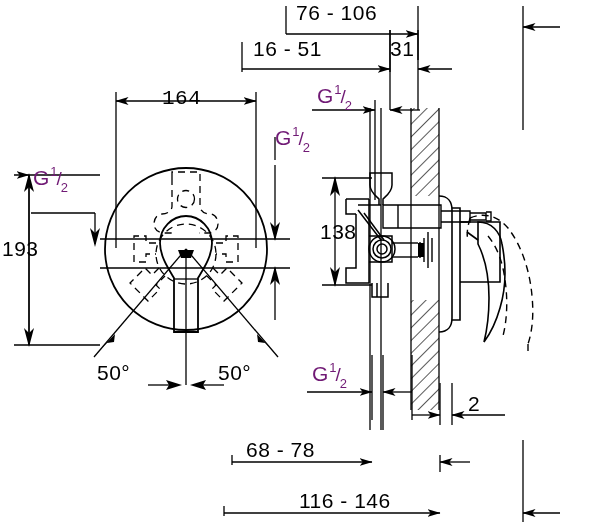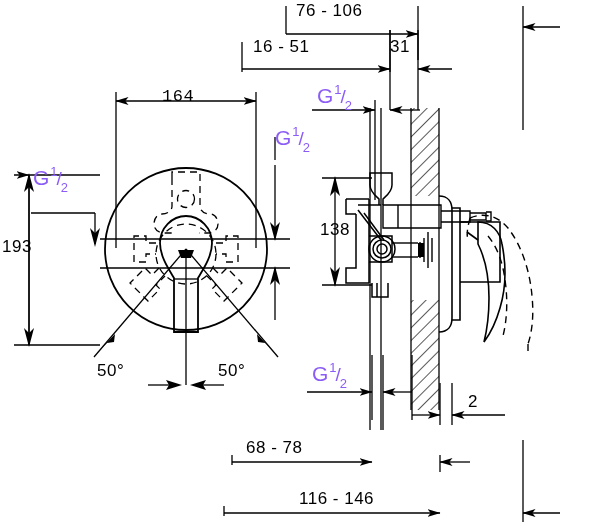--- a/index.html
+++ b/index.html
@@ -4,23 +4,23 @@
 <style>
   html,body{margin:0;padding:0;background:#ffffff;}
   body{width:600px;height:530px;overflow:hidden;
        font-family:"Liberation Sans","DejaVu Sans",sans-serif;
        color:#000;}
   #stage{position:relative;width:600px;height:530px;background:#fff;}
   svg#dwg{position:absolute;left:0;top:0;width:600px;height:530px;display:block;}
 
   
   .dimtxt{position:absolute;font-family:"Liberation Sans","DejaVu Sans",sans-serif;
-          font-size:17px;letter-spacing:0.5px;white-space:nowrap;color:#000;
+          font-size:21px;letter-spacing:0.5px;white-space:nowrap;color:#000;
           line-height:1;}
-  .gfrac{position:absolute;white-space:nowrap;color:#8b5cf6;
+  .gfrac{position:absolute;white-space:nowrap;color:#701a75;
          font-family:"Liberation Sans","DejaVu Sans",sans-serif;font-size:21px;line-height:1;}
   .gfrac .g{font-size:21px;}
   .gfrac .num{font-size:13px;vertical-align:super;position:relative;top:-1px;left:1px;}
   .gfrac .slash{font-size:19px;position:relative;left:0px;}
   .gfrac .den{font-size:13px;vertical-align:sub;position:relative;top:2px;left:-1px;}
 </style>
 </head>
 <body>
 
 <div id="stage">

